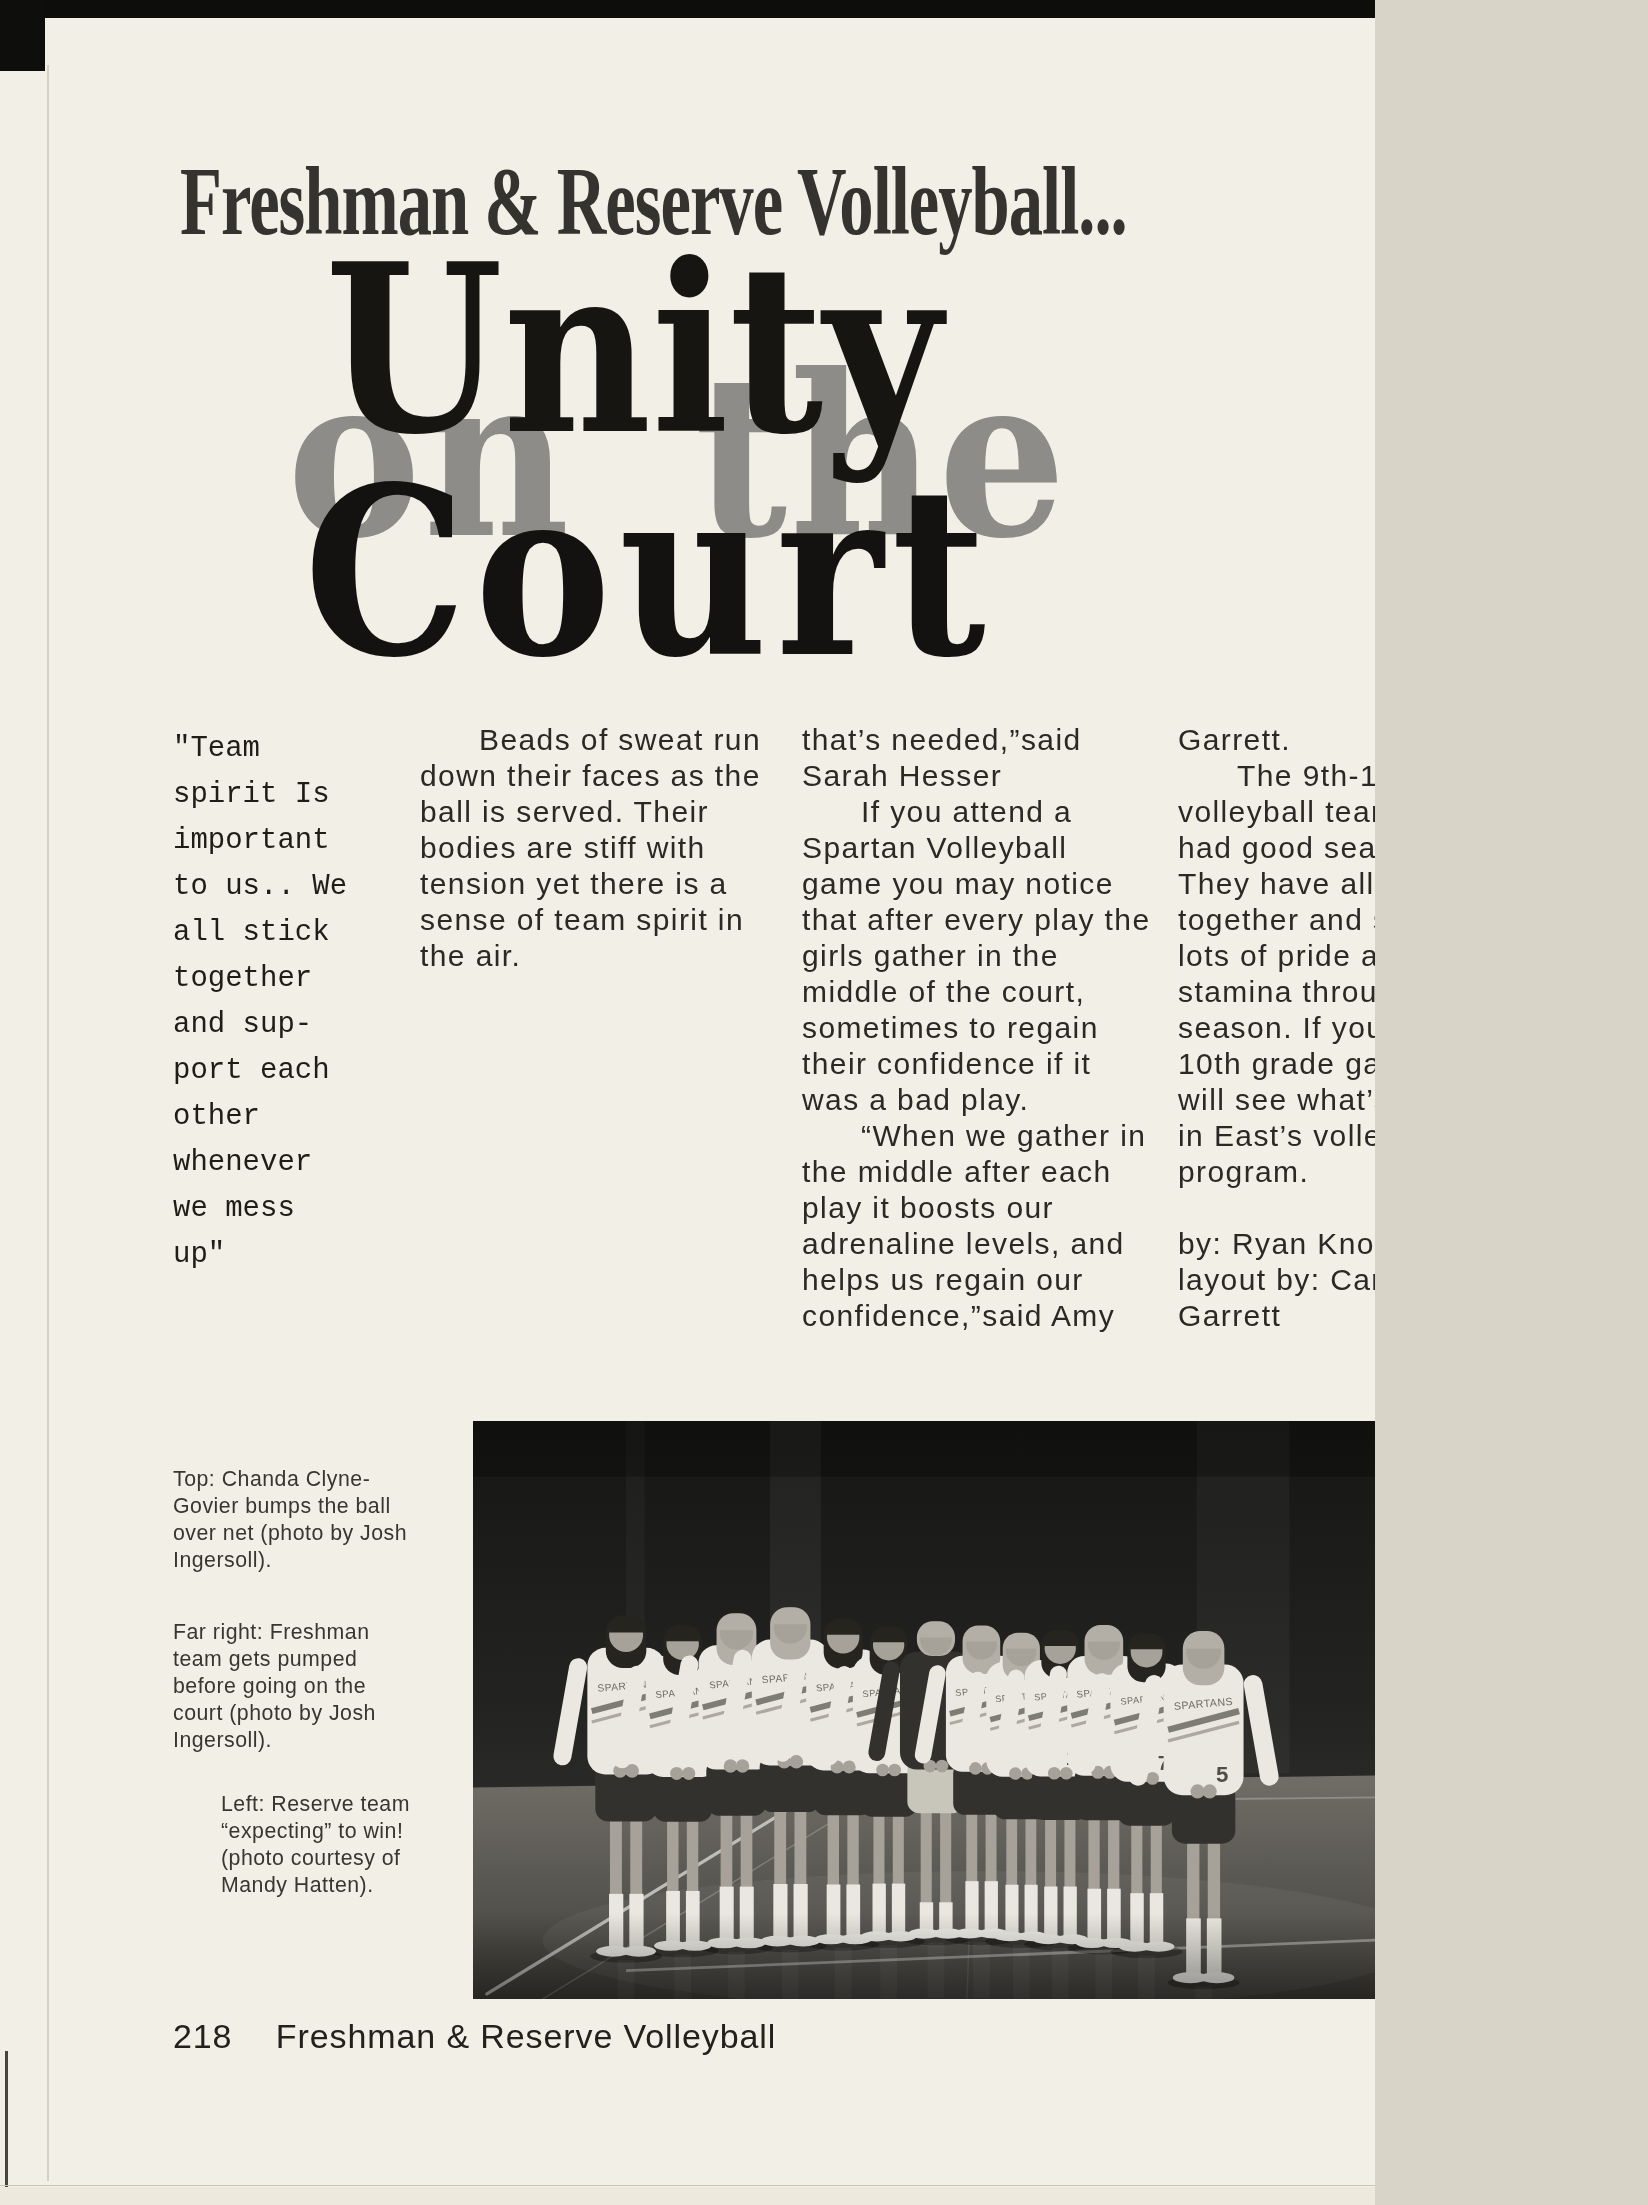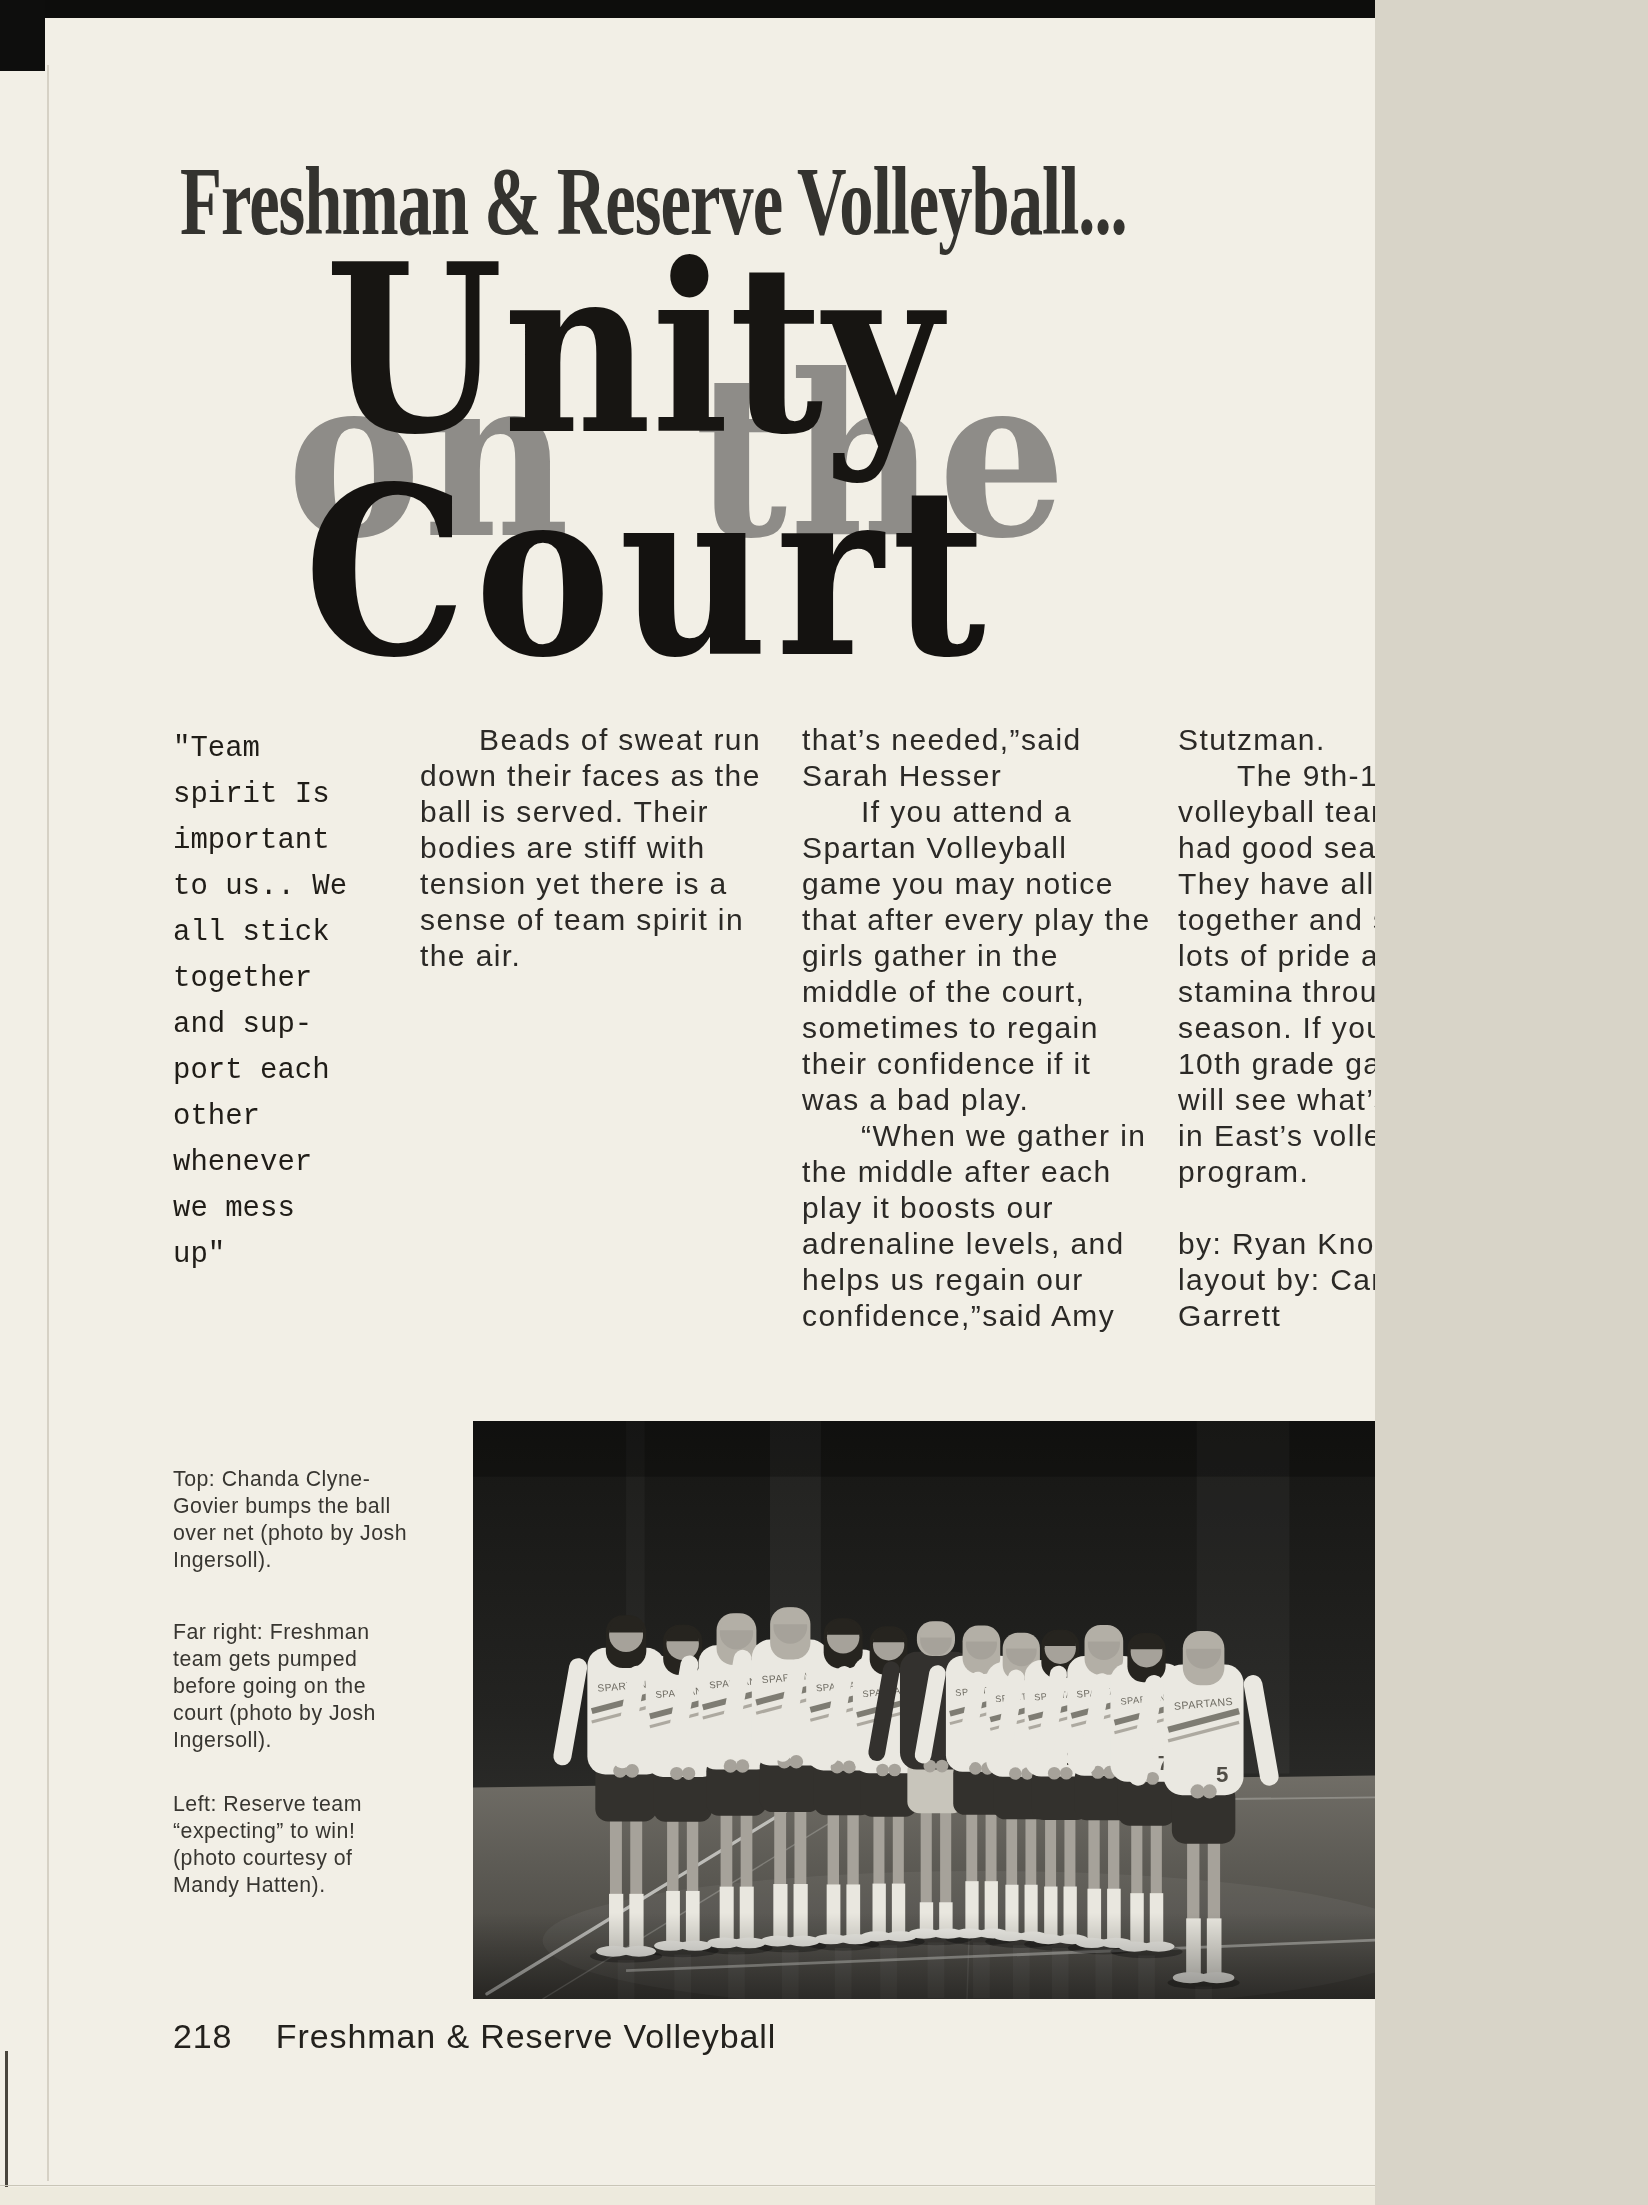--- a/index.html
+++ b/index.html
@@ -32,21 +32,21 @@
   .bodycol p{margin:0;}
   .bodycol p.ind{text-indent:59px;}
   #col2{left:420px;width:348px;}
   #col3{left:802px;width:349px;}
   #col4{left:1178px;width:360px;}
   #col4 p.byline1{margin-top:36px;}
   
   .caption{position:absolute;left:173px;width:241px;font-size:21.3px;line-height:27px;letter-spacing:0.5px;color:#383631;}
   #cap1{top:1466px;}
   #cap2{top:1619px;}
-  #cap3{top:1791px;}
+  #cap3{top:1791px;margin-left:48px;}
   
   .photo{position:absolute;left:473px;top:1421px;width:1117px;height:578px;background:#151513;}
   .photo svg{display:block;width:100%;height:100%;}
   
   .footer{position:absolute;left:173px;top:2017px;font-size:34px;letter-spacing:0.9px;color:#23211d;white-space:nowrap;}
   .footer .sec{margin-left:33px;text-align:right;}
 </style>
 </head>
 <body>
 
@@ -81,21 +81,21 @@
     <p class="ind">Beads of sweat run down their faces as the ball is served. Their bodies are stiff with tension yet there is a sense of team spirit in the air.</p>
   </div>
 
   <div class="bodycol" id="col3">
     <p>that’s needed,”said Sarah Hesser</p>
     <p class="ind">If you attend a Spartan Volleyball game you may notice that after every play the girls gather in the middle of the court, sometimes to regain their confidence if it was  a bad play.</p>
     <p class="ind">“When we gather in the middle after each play it boosts our adrenaline levels, and helps us regain our confidence,”said Amy</p>
   </div>
 
   <div class="bodycol" id="col4">
-    <p>Stutzman.</p>
+    <p>Garrett.</p>
     <p class="ind">The 9th-10th grade volleyball teams both had good seasons . They have all stuck together and showed lots of pride and stamina through the season. If you go to a 9-10th grade game, you will see what’s to come in East’s volleyball program.</p>
     <p class="byline1">by:  Ryan Knollenberg</p>
     <p>layout by:  Carilyn Garrett</p>
   </div>
 
   <div class="caption" id="cap1">Top:  Chanda Clyne-Govier bumps the ball over net  (photo by Josh Ingersoll).</div>
   <div class="caption" id="cap2">Far right:  Freshman team gets pumped before going on the court  (photo by Josh Ingersoll).</div>
   <div class="caption" id="cap3">Left:  Reserve team “expecting” to win! (photo courtesy of Mandy Hatten).</div>
 
   <div class="photo">

